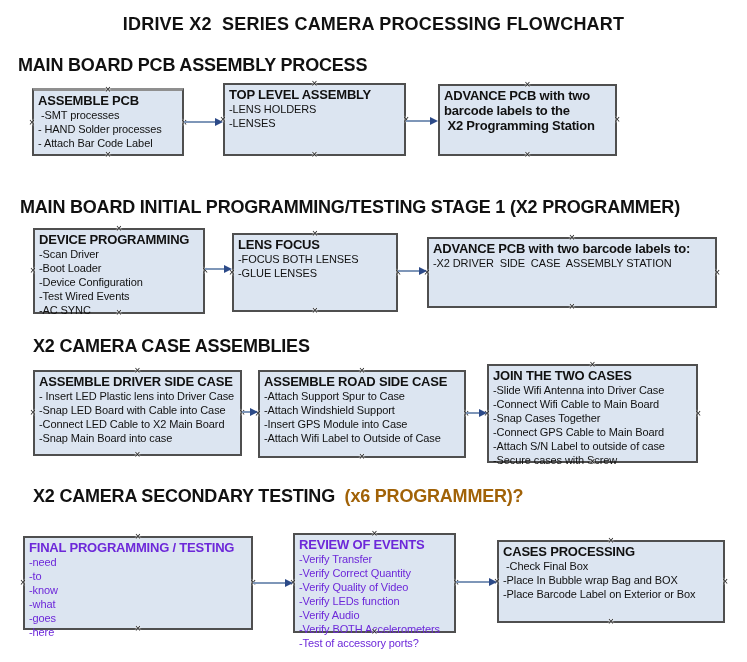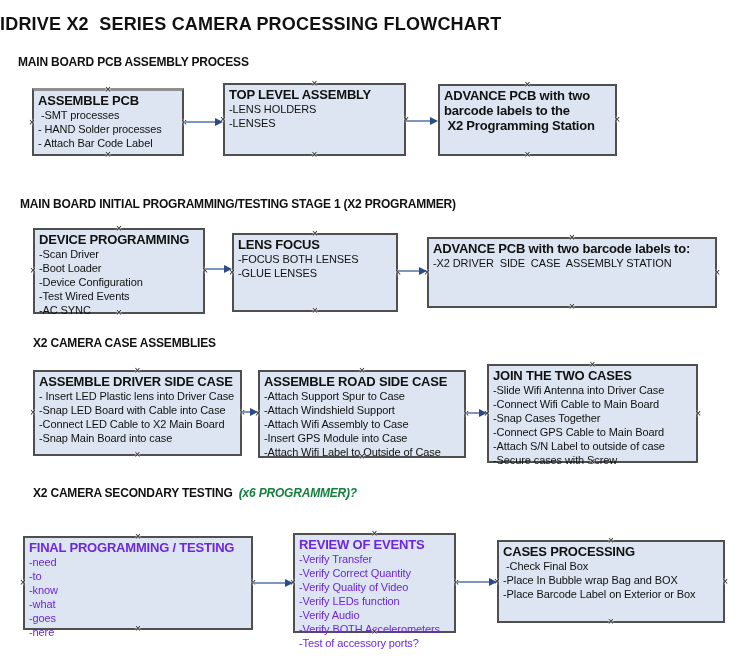--- a/index.html
+++ b/index.html
@@ -1,21 +1,21 @@
 <!DOCTYPE html>
 <html><head>
 <meta charset="utf-8">
 <style>
   html,body{margin:0;padding:0;background:#fff;}
   .canvas{position:relative;width:747px;height:662px;background:#ffffff;overflow:hidden;
           font-family:"Liberation Sans","DejaVu Sans",sans-serif;color:#111;}
-  .page-title{position:absolute;top:14px;left:0;width:747px;
+  .page-title{position:absolute;top:14px;left:0;width:747px;text-align:center;
               font-size:18px;font-weight:bold;white-space:pre;letter-spacing:.2px;}
-  .sec-header{position:absolute;font-size:12px;font-weight:bold;white-space:pre;letter-spacing:-.2px;}
-  .sec-header .suffix{color:#15803d;font-style:italic;}
+  .sec-header{position:absolute;font-size:18px;font-weight:bold;white-space:pre;letter-spacing:-.2px;}
+  .sec-header .suffix{color:#a16207;}
   .box{position:absolute;background:#dce5f1;border:2px solid #4f4f4f;box-sizing:border-box;
        padding:2px 4px;overflow:visible;}
   .box.bevel{border-top:3px solid #8f8f8f;}
   .box-title{font-size:13px;font-weight:bold;line-height:15px;white-space:pre-wrap;letter-spacing:-.2px;}
   .box-item{font-size:11px;line-height:14px;white-space:pre-wrap;letter-spacing:-.1px;}
   .red-box .box-title,.red-box .box-item{color:#6d28d9;}
   .anchor{position:absolute;font-size:10px;line-height:8px;color:#141414;
           text-shadow:0 0 2px #fff,0 0 2px #fff;pointer-events:none;}
   .a-top{top:-5px;left:50%;transform:translateX(-50%);}
   .a-bottom{bottom:-5px;left:50%;transform:translateX(-50%);}
@@ -112,21 +112,20 @@
   </div>
 
   <div class="box" style="left:258px;top:370px;width:208px;height:88px">
     <span class="anchor a-top">×</span>
     <span class="anchor a-bottom">×</span>
     <span class="anchor a-left">×</span>
     <span class="anchor a-right">×</span>
     <div class="box-title">ASSEMBLE ROAD SIDE CASE</div>
     <div class="box-item">-Attach Support Spur to Case</div>
     <div class="box-item">-Attach Windshield Support</div>
-    <div class="box-item">-Attach Wifi Assembly to Case</div>
     <div class="box-item">-Insert GPS Module into Case</div>
     <div class="box-item">-Attach Wifi Label to Outside of Case</div>
   </div>
 
   <div class="box" style="left:487px;top:364px;width:211px;height:99px">
     <span class="anchor a-top">×</span>
     <span class="anchor a-bottom">×</span>
     <span class="anchor a-left">×</span>
     <span class="anchor a-right">×</span>
     <div class="box-title">JOIN THE TWO CASES</div>

